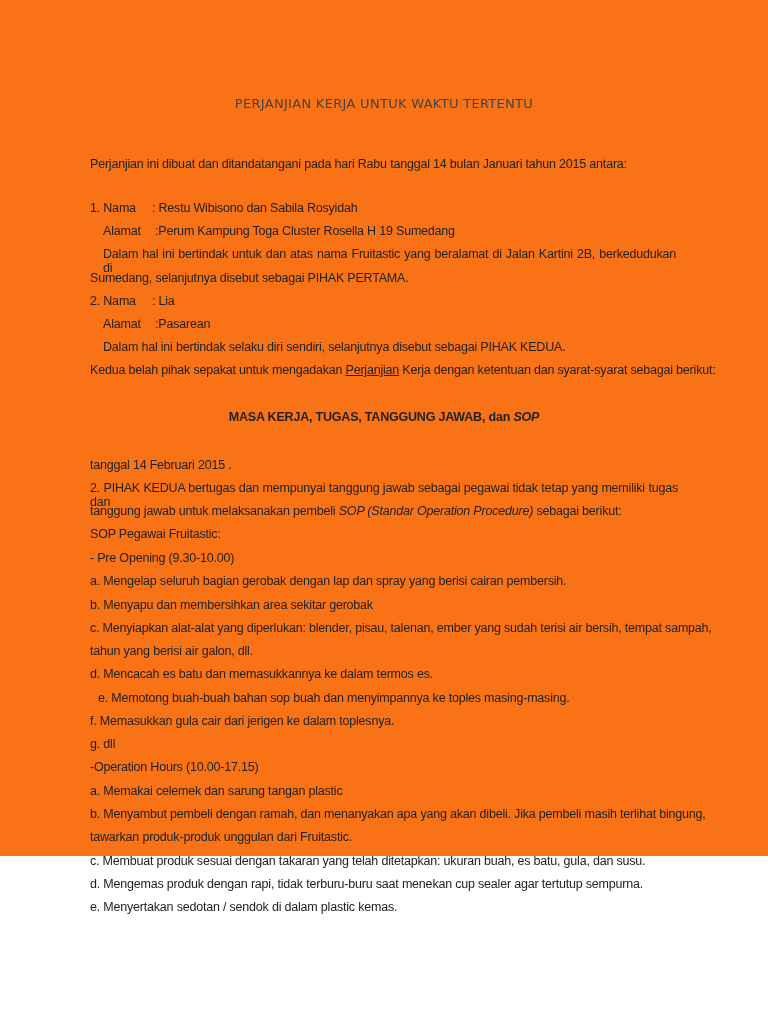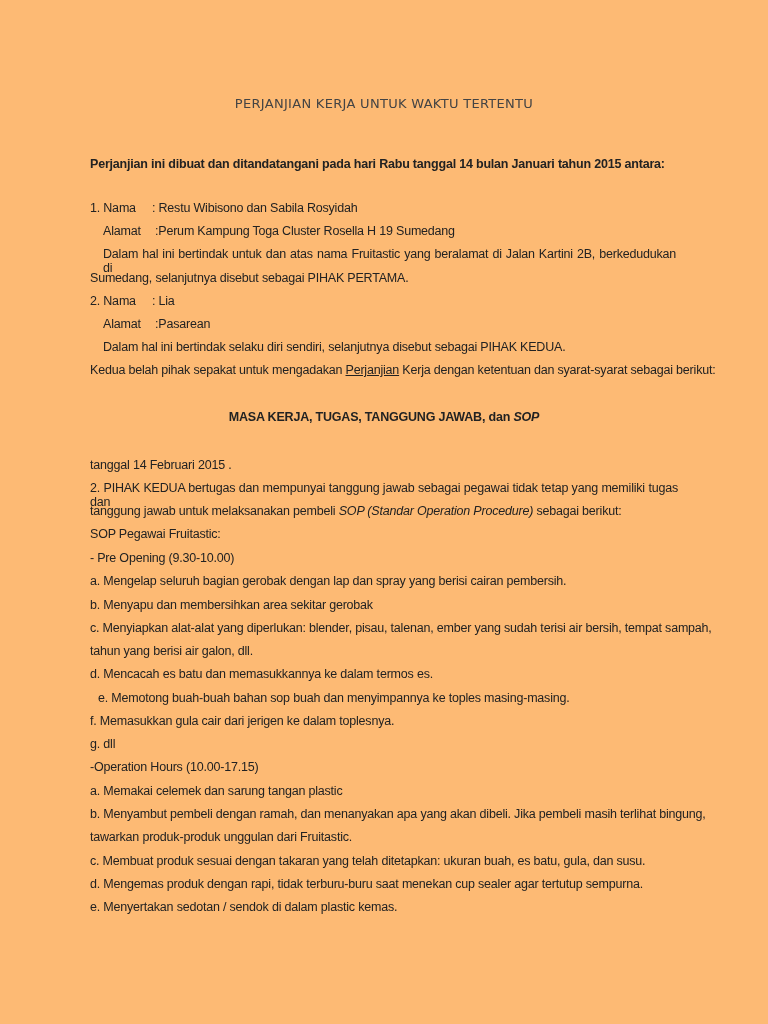--- a/index.html
+++ b/index.html
@@ -1,17 +1,17 @@
 <!DOCTYPE html>
 <html><head>
 <meta charset="utf-8">
 <style>
   html, body { margin: 0; padding: 0; background: #ffffff; }
   body { width: 768px; height: 1024px; position: relative; overflow: hidden; }
-  .page { position: absolute; left: 0; top: 0; width: 768px; height: 1024px; background: #fdba74; }
+  .page { position: absolute; left: 0; top: 0; width: 768px; height: 856px; background: #f97316; }
   .line {
     position: absolute;
     font-family: "Liberation Sans", sans-serif;
     font-size: 12.5px;
     color: #222222;
     white-space: nowrap;
     letter-spacing: -0.2px;
   }
   .title {
     position: absolute; left: 0; width: 768px; text-align: center;
@@ -26,21 +26,21 @@
   .lbl { display: inline-block; width: 52px; }
   .lbl2 { display: inline-block; width: 48px; }
 </style>
 </head>
 <body>
 
 <div class="page">
 
   <div class="title" style="top:96px;">PERJANJIAN KERJA UNTUK WAKTU TERTENTU</div>
 
-  <div class="line" style="left:90px; top:157px;font-weight:bold;">Perjanjian ini dibuat dan ditandatangani pada hari  Rabu  tanggal  14  bulan Januari  tahun  2015 antara:</div>
+  <div class="line" style="left:90px; top:157px;">Perjanjian ini dibuat dan ditandatangani pada hari  Rabu  tanggal  14  bulan Januari  tahun  2015 antara:</div>
 
   <div class="line" style="left:90px; top:201px;">
     <span class="lbl2" style="width:62px;">1. Nama</span><span>: Restu Wibisono dan Sabila Rosyidah</span>
   </div>
   <div class="line" style="left:103px; top:224px;">
     <span class="lbl">Alamat</span><span>:Perum Kampung Toga Cluster Rosella H 19 Sumedang</span>
   </div>
   <div class="line just" style="left:103px; top:247px; width:573px;">Dalam hal ini bertindak untuk dan atas nama Fruitastic yang beralamat di Jalan Kartini 2B, berkedudukan di</div>
   <div class="line" style="left:90px; top:271px;">Sumedang, selanjutnya disebut sebagai PIHAK PERTAMA.</div>
 

